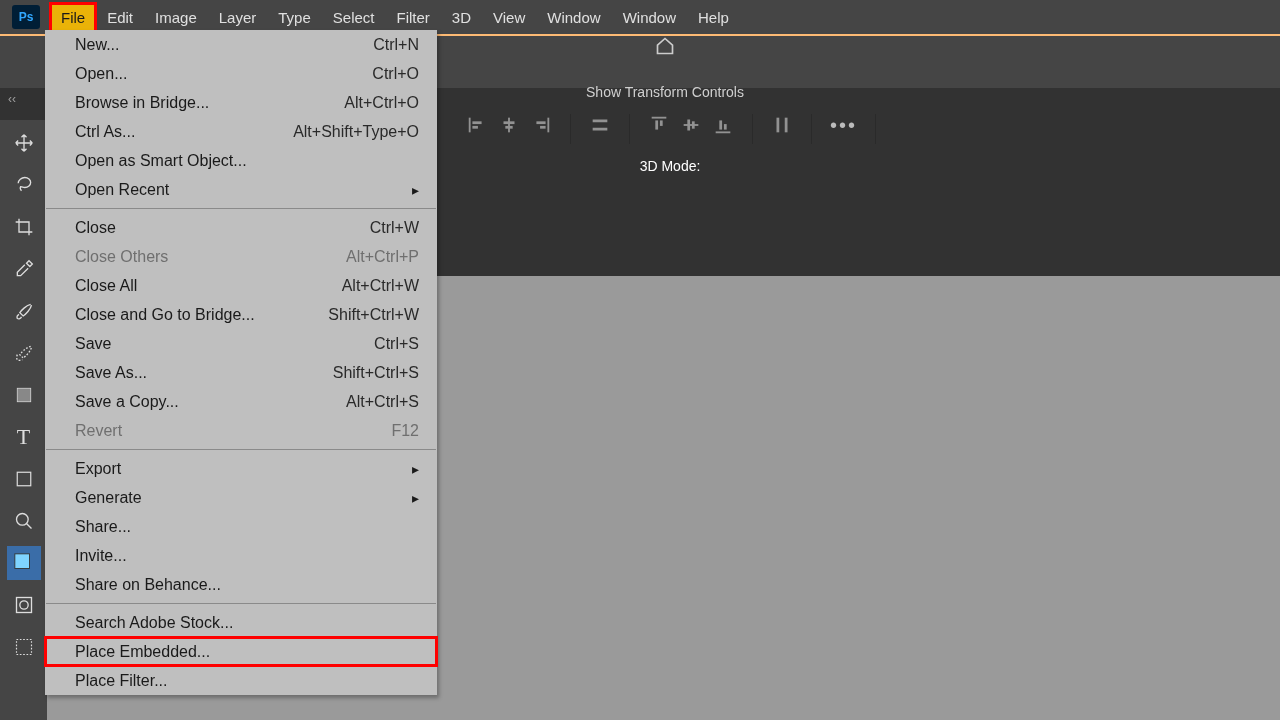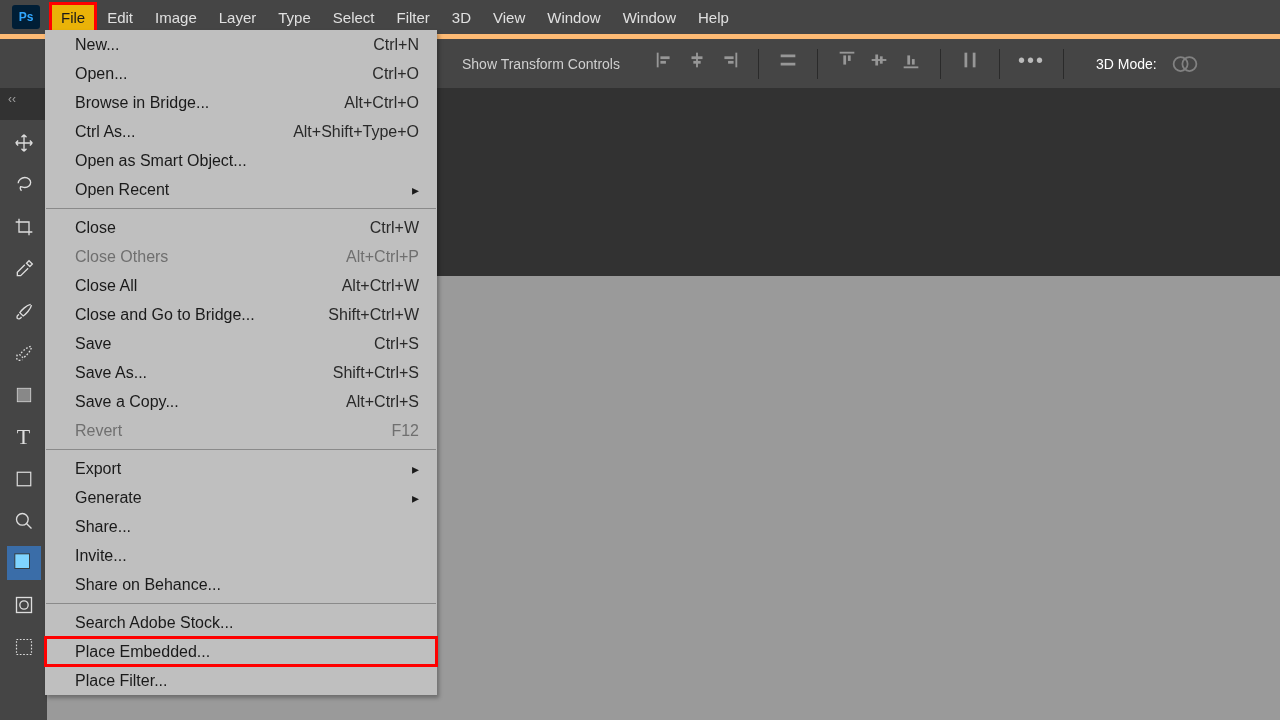--- a/index.html
+++ b/index.html
@@ -3,21 +3,21 @@
 <meta charset="utf-8">
 <style>
 * { margin: 0; padding: 0; box-sizing: border-box; font-family: "Segoe UI", Arial, sans-serif; }
 body { width: 1280px; height: 720px; background: #323232; overflow: hidden; position: relative; }
 
 .menubar { height: 34px; background: #454545; display: flex; align-items: center; padding-left: 12px; color: #e0e0e0; font-size: 15px; }
 .ps-logo { width: 28px; height: 24px; background: #001e36; color: #31a8ff; font-weight: bold; font-size: 12px; display: flex; align-items: center; justify-content: center; border-radius: 3px; margin-right: 10px; }
 .menu-item { padding: 6px 11px; cursor: default; }
 .menu-item.active { background: #eab308; color: #1a1a1a; outline: 3px solid #ff0000; outline-offset: -2px; }
 
-.options-bar { height: 54px; background: #454545; display: flex; align-items: center; padding-left: 50px; color: #c8c8c8; font-size: 14px; gap: 14px; border-top: 5px solid #fdba74; }
+.options-bar { height: 54px; background: #454545; display: flex; align-items: center; padding-left: 50px; color: #c8c8c8; font-size: 14px; gap: 14px; border-top: 2px solid #fdba74; flex-direction: column; }
 .opt-home { width: 24px; height: 24px; display:flex; align-items:center; justify-content:center; }
 .opt-label { color: #d0d0d0; }
 .opt-icon-group { display: flex; gap: 10px; margin-left: 20px; }
 .opt-icon { width: 22px; height: 22px; opacity: 0.7; }
 .opt-sep { width:1px; height:30px; background:#2a2a2a; margin:0 8px;}
 .opt-dots { font-size:20px; letter-spacing:2px; color:#bbb;}
 .mode3d { color:#ffffff; margin-left:10px; }
 .blob { width:28px; height:22px; opacity:.6; }
 
 .collapse-handle { position: absolute; top: 92px; left: 8px; color: #a0a0a0; font-size: 12px; }

